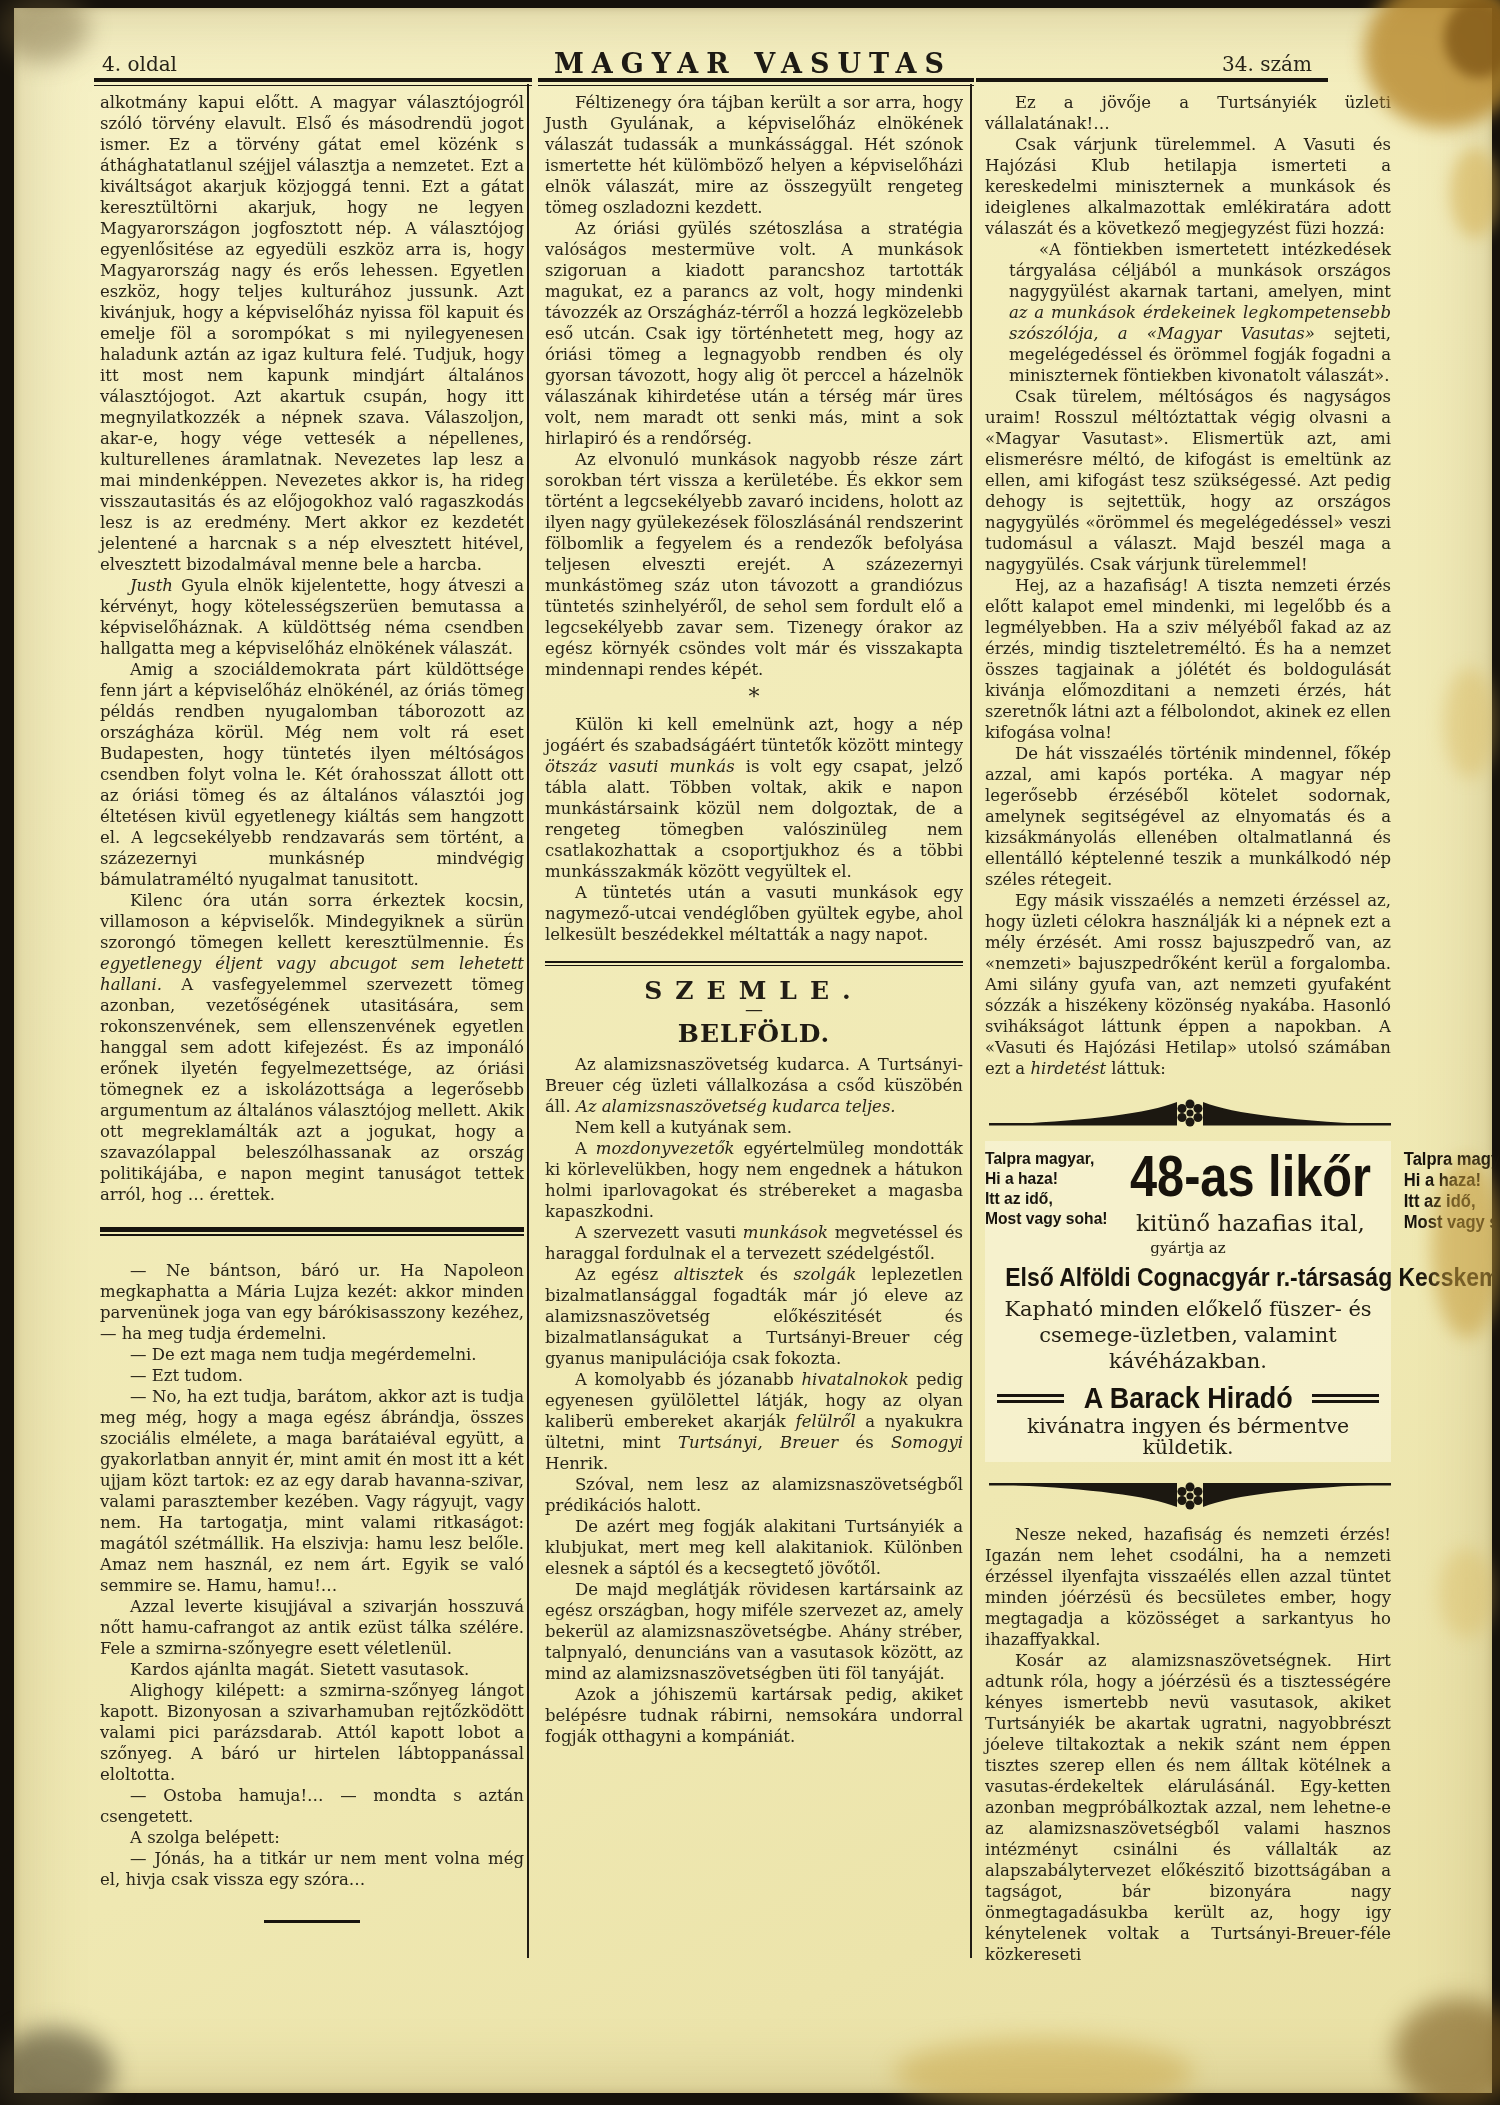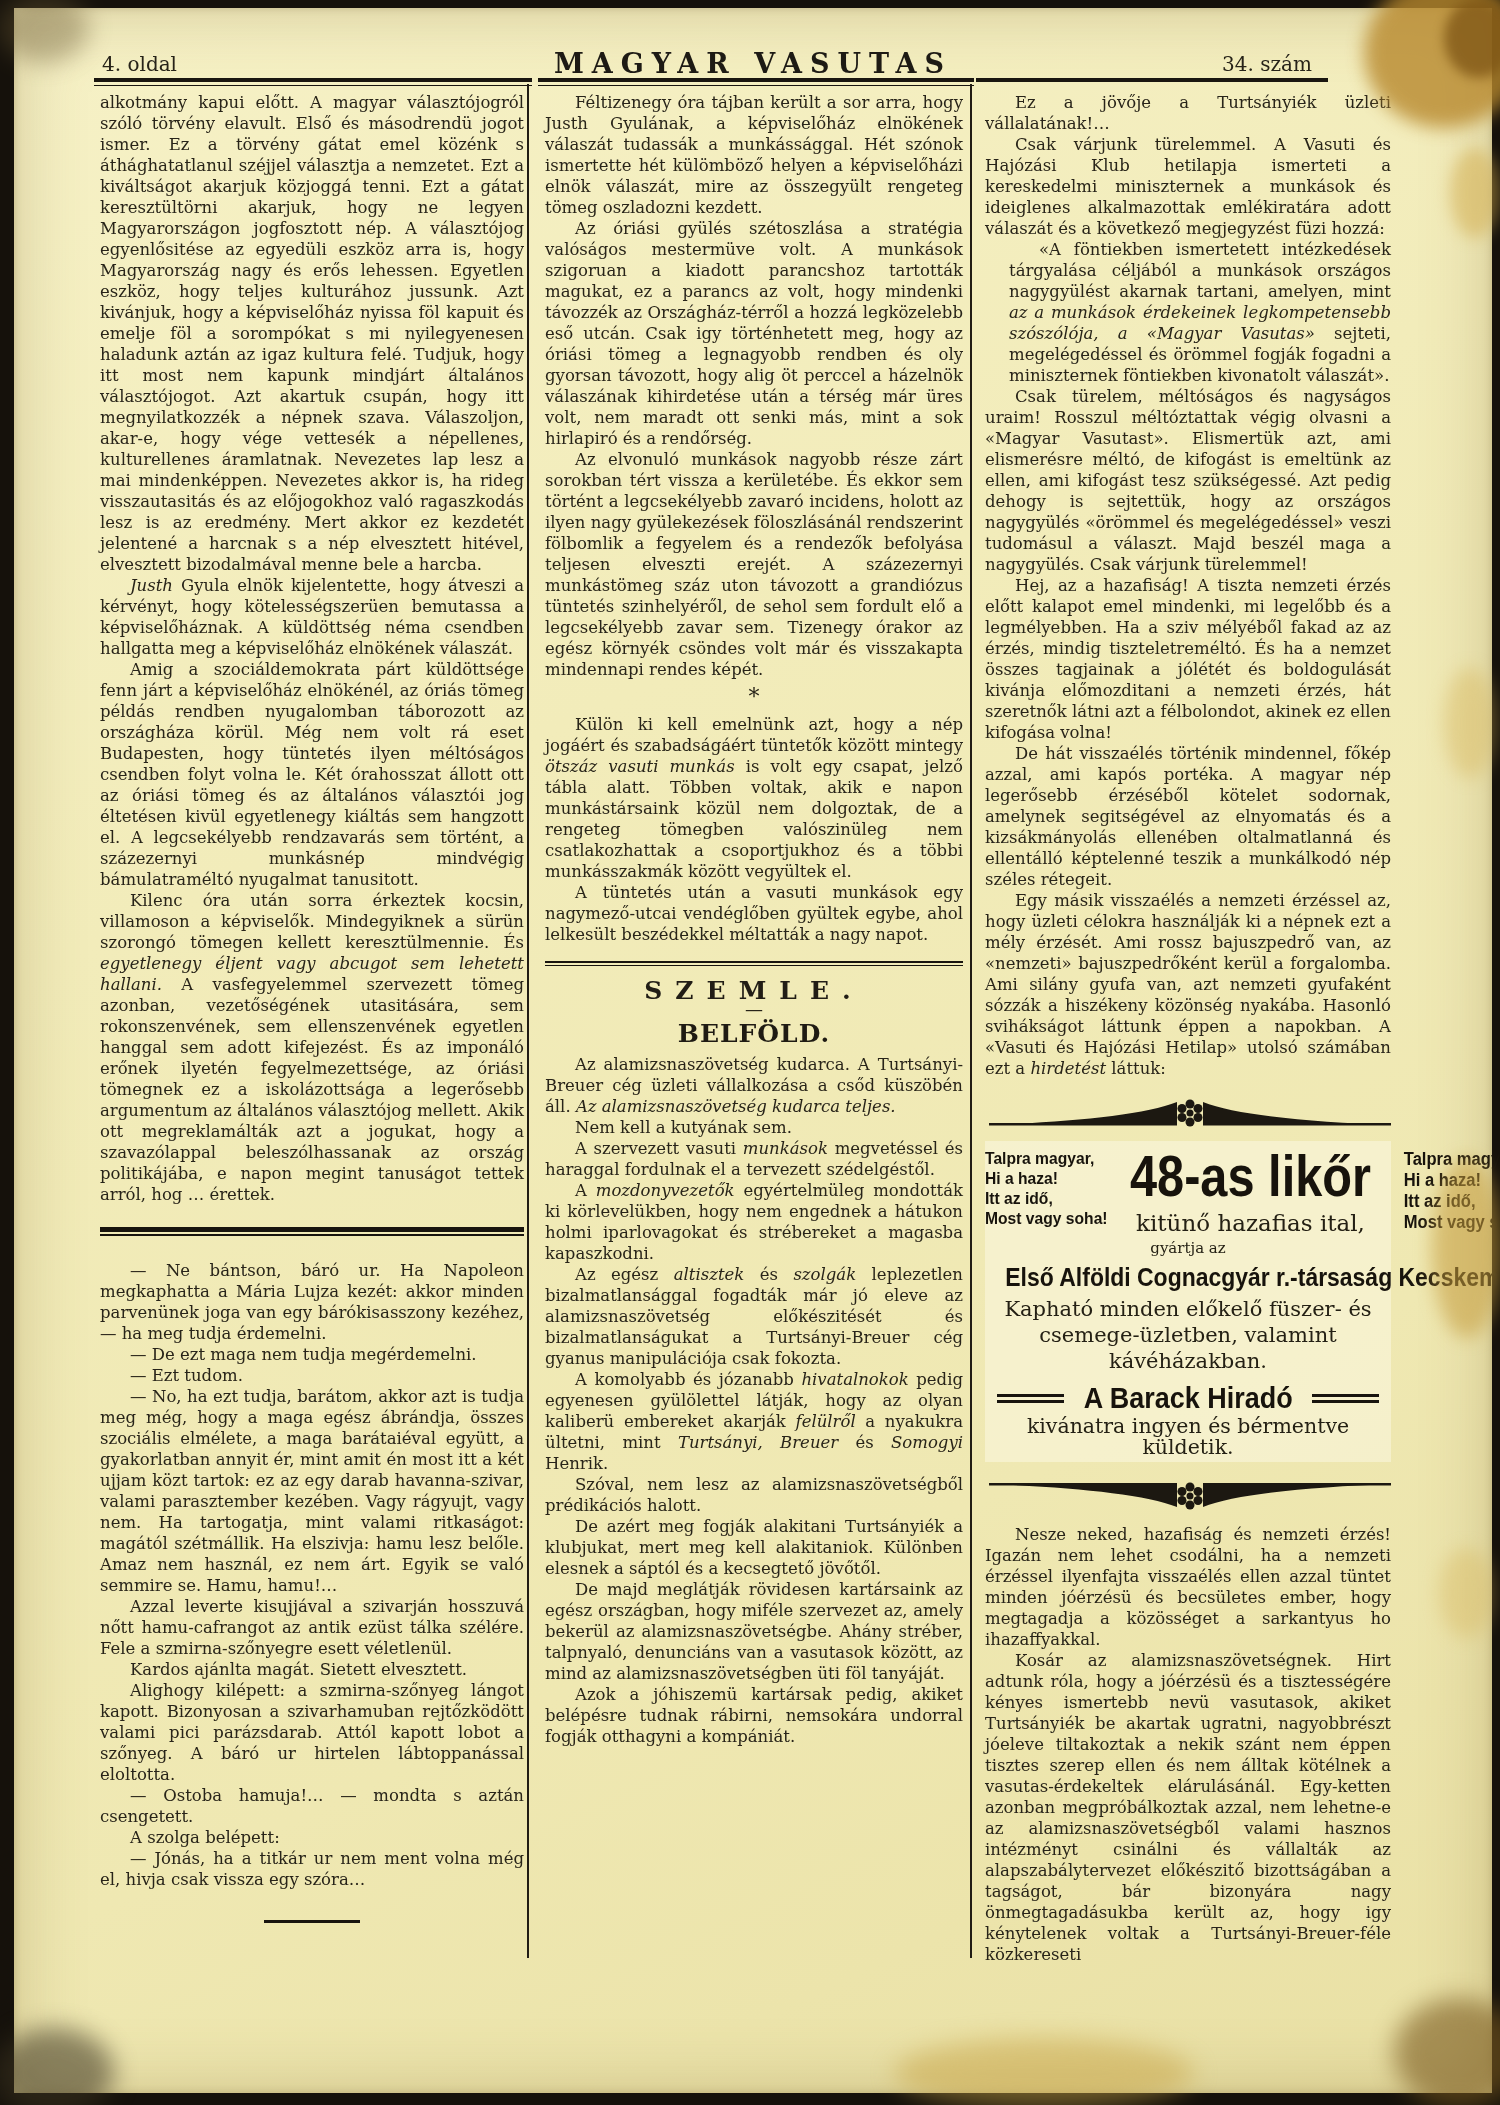--- a/index.html
+++ b/index.html
@@ -79,43 +79,43 @@
       <p class="flush">alkotmány kapui előtt. A magyar választójogról szóló törvény elavult. Első és másodrendü jogot ismer. Ez a törvény gátat emel közénk s áthághatatlanul széjjel választja a nemzetet. Ezt a kiváltságot akarjuk közjoggá tenni. Ezt a gátat keresztültörni akarjuk, hogy ne legyen Magyarországon jogfosztott nép. A választójog egyenlősitése az egyedüli eszköz arra is, hogy Magyarország nagy és erős lehessen. Egyetlen eszköz, hogy teljes kulturához jussunk. Azt kivánjuk, hogy a képviselőház nyissa föl kapuit és emelje föl a sorompókat s mi nyilegyenesen haladunk aztán az igaz kultura felé. Tudjuk, hogy itt most nem kapunk mindjárt általános választójogot. Azt akartuk csupán, hogy itt megnyilatkozzék a népnek szava. Válaszoljon, akar-e, hogy vége vettesék a népellenes, kulturellenes áramlatnak. Nevezetes lap lesz a mai mindenképpen. Nevezetes akkor is, ha rideg visszautasitás és az előjogokhoz való ragaszkodás lesz is az eredmény. Mert akkor ez kezdetét jelentené a harcnak s a nép elvesztett hitével, elvesztett bizodalmával menne bele a harcba.</p>
       <p><span class="i">Justh</span><span> Gyula elnök kijelentette, hogy átveszi a kérvényt, hogy kötelességszerüen bemutassa a képviselőháznak. A küldöttség néma csendben hallgatta meg a képviselőház elnökének válaszát.</span></p>
       <p>Amig a szociáldemokrata párt küldöttsége fenn járt a képviselőház elnökénél, az óriás tömeg példás rendben nyugalomban táborozott az országháza körül. Még nem volt rá eset Budapesten, hogy tüntetés ilyen méltóságos csendben folyt volna le. Két órahosszat állott ott az óriási tömeg és az általános választói jog éltetésen kivül egyetlenegy kiáltás sem hangzott el. A legcsekélyebb rendzavarás sem történt, a százezernyi munkásnép mindvégig bámulatraméltó nyugalmat tanusitott.</p>
       <p><span>Kilenc óra után sorra érkeztek kocsin, villamoson a képviselők. Mindegyiknek a sürün szorongó tömegen kellett keresztülmennie. És </span><span class="i">egyetlenegy éljent vagy abcugot sem lehetett hallani.</span><span> A vasfegyelemmel szervezett tömeg azonban, vezetőségének utasitására, sem rokonszenvének, sem ellenszenvének egyetlen hanggal sem adott kifejezést. És az imponáló erőnek ilyetén fegyelmezettsége, az óriási tömegnek ez a iskolázottsága a legerősebb argumentum az általános választójog mellett. Akik ott megreklamálták azt a jogukat, hogy a szavazólappal beleszólhassanak az ország politikájába, e napon megint tanuságot tettek arról, hog … érettek.</span></p>
       <div class="rule-story"></div>
       <p>— Ne bántson, báró ur. Ha Napoleon megkaphatta a Mária Lujza kezét: akkor minden parvenünek joga van egy bárókisasszony kezéhez, — ha meg tudja érdemelni.</p>
       <p>— De ezt maga nem tudja megérdemelni.</p>
       <p>— Ezt tudom.</p>
       <p>— No, ha ezt tudja, barátom, akkor azt is tudja meg még, hogy a maga egész ábrándja, összes szociális elmélete, a maga barátaiéval együtt, a gyakorlatban annyit ér, mint amit én most itt a két ujjam közt tartok: ez az egy darab havanna-szivar, valami parasztember kezében. Vagy rágyujt, vagy nem. Ha tartogatja, mint valami ritkaságot: magától szétmállik. Ha elszivja: hamu lesz belőle. Amaz nem használ, ez nem árt. Egyik se való semmire se. Hamu, hamu!…</p>
       <p>Azzal leverte kisujjával a szivarján hosszuvá nőtt hamu-cafrangot az antik ezüst tálka szélére. Fele a szmirna-szőnyegre esett véletlenül.</p>
-      <p>Kardos ajánlta magát. Sietett elvesztett.</p>
+      <p>Kardos ajánlta magát. Sietett vasutasok.</p>
       <p>Alighogy kilépett: a szmirna-szőnyeg lángot kapott. Bizonyosan a szivarhamuban rejtőzködött valami pici parázsdarab. Attól kapott lobot a szőnyeg. A báró ur hirtelen lábtoppanással eloltotta.</p>
       <p>— Ostoba hamuja!… — mondta s aztán csengetett.</p>
       <p>A szolga belépett:</p>
       <p>— Jónás, ha a titkár ur nem ment volna még el, hivja csak vissza egy szóra…</p>
       <div class="rule-short"></div>
     </div>
 
     <div class="col" style="left:531px;width:418px">
       <p>Féltizenegy óra tájban került a sor arra, hogy Justh Gyulának, a képviselőház elnökének válaszát tudassák a munkássággal. Hét szónok ismertette hét külömböző helyen a képviselőházi elnök válaszát, mire az összegyült rengeteg tömeg oszladozni kezdett.</p>
       <p>Az óriási gyülés szétoszlása a stratégia valóságos mestermüve volt. A munkások szigoruan a kiadott parancshoz tartották magukat, ez a parancs az volt, hogy mindenki távozzék az Országház-térről a hozzá legközelebb eső utcán. Csak igy történhetett meg, hogy az óriási tömeg a legnagyobb rendben és oly gyorsan távozott, hogy alig öt perccel a házelnök válaszának kihirdetése után a térség már üres volt, nem maradt ott senki más, mint a sok hirlapiró és a rendőrség.</p>
       <p>Az elvonuló munkások nagyobb része zárt sorokban tért vissza a kerületébe. És ekkor sem történt a legcsekélyebb zavaró incidens, holott az ilyen nagy gyülekezések föloszlásánál rendszerint fölbomlik a fegyelem és a rendezők befolyása teljesen elveszti erejét. A százezernyi munkástömeg száz uton távozott a grandiózus tüntetés szinhelyéről, de sehol sem fordult elő a legcsekélyebb zavar sem. Tizenegy órakor az egész környék csöndes volt már és visszakapta mindennapi rendes képét.</p>
       <p class="star">*</p>
       <p><span>Külön ki kell emelnünk azt, hogy a nép jogáért és szabadságáért tüntetők között mintegy </span><span class="i">ötszáz vasuti munkás</span><span> is volt egy csapat, jelző tábla alatt. Többen voltak, akik e napon munkástársaink közül nem dolgoztak, de a rengeteg tömegben valószinüleg nem csatlakozhattak a csoportjukhoz és a többi munkásszakmák között vegyültek el.</span></p>
       <p>A tüntetés után a vasuti munkások egy nagymező-utcai vendéglőben gyültek egybe, ahol lelkesült beszédekkel méltatták a nagy napot.</p>
       <div class="rule-dbl"></div>
       <div class="h-szemle">SZEMLE.</div>
       <div class="h-dash">—</div>
       <div class="h-belfold">BELFÖLD.</div>
       <p><span class="b">Az alamizsnaszövetség kudarca.</span><span> A Turtsányi-Breuer cég üzleti vállalkozása a csőd küszöbén áll. </span><span class="i">Az alamizsnaszövetség kudarca teljes.</span></p>
       <p>Nem kell a kutyának sem.</p>
+      <p><span>A </span><span class="i">mozdonyvezetők</span><span> egyértelmüleg mondották ki körlevelükben, hogy nem engednek a hátukon holmi iparlovagokat és strébereket a magasba kapaszkodni.</span></p>
       <p><span>A szervezett vasuti </span><span class="i">munkások</span><span> megvetéssel és haraggal fordulnak el a tervezett szédelgéstől.</span></p>
-      <p><span>A </span><span class="i">mozdonyvezetők</span><span> egyértelmüleg mondották ki körlevelükben, hogy nem engednek a hátukon holmi iparlovagokat és strébereket a magasba kapaszkodni.</span></p>
       <p><span>Az egész </span><span class="i">altisztek</span><span> és </span><span class="i">szolgák</span><span> leplezetlen bizalmatlansággal fogadták már jó eleve az alamizsnaszövetség előkészitését és bizalmatlanságukat a Turtsányi-Breuer cég gyanus manipulációja csak fokozta.</span></p>
       <p><span>A komolyabb és józanabb </span><span class="i">hivatalnokok</span><span> pedig egyenesen gyülölettel látják, hogy az olyan kaliberü embereket akarják </span><span class="i">felülről</span><span> a nyakukra ültetni, mint </span><span class="i">Turtsányi, Breuer</span><span> és </span><span class="i">Somogyi</span><span> Henrik.</span></p>
       <p>Szóval, nem lesz az alamizsnaszövetségből prédikációs halott.</p>
       <p>De azért meg fogják alakitani Turtsányiék a klubjukat, mert meg kell alakitaniok. Különben elesnek a sáptól és a kecsegtető jövőtől.</p>
       <p>De majd meglátják rövidesen kartársaink az egész országban, hogy miféle szervezet az, amely bekerül az alamizsnaszövetségbe. Ahány stréber, talpnyaló, denunciáns van a vasutasok között, az mind az alamizsnaszövetségben üti föl tanyáját.</p>
       <p>Azok a jóhiszemü kartársak pedig, akiket belépésre tudnak rábirni, nemsokára undorral fogják otthagyni a kompániát.</p>
     </div>
 
     <div class="col" style="left:971px;width:406px">
       <p>Ez a jövője a Turtsányiék üzleti vállalatának!…</p>

